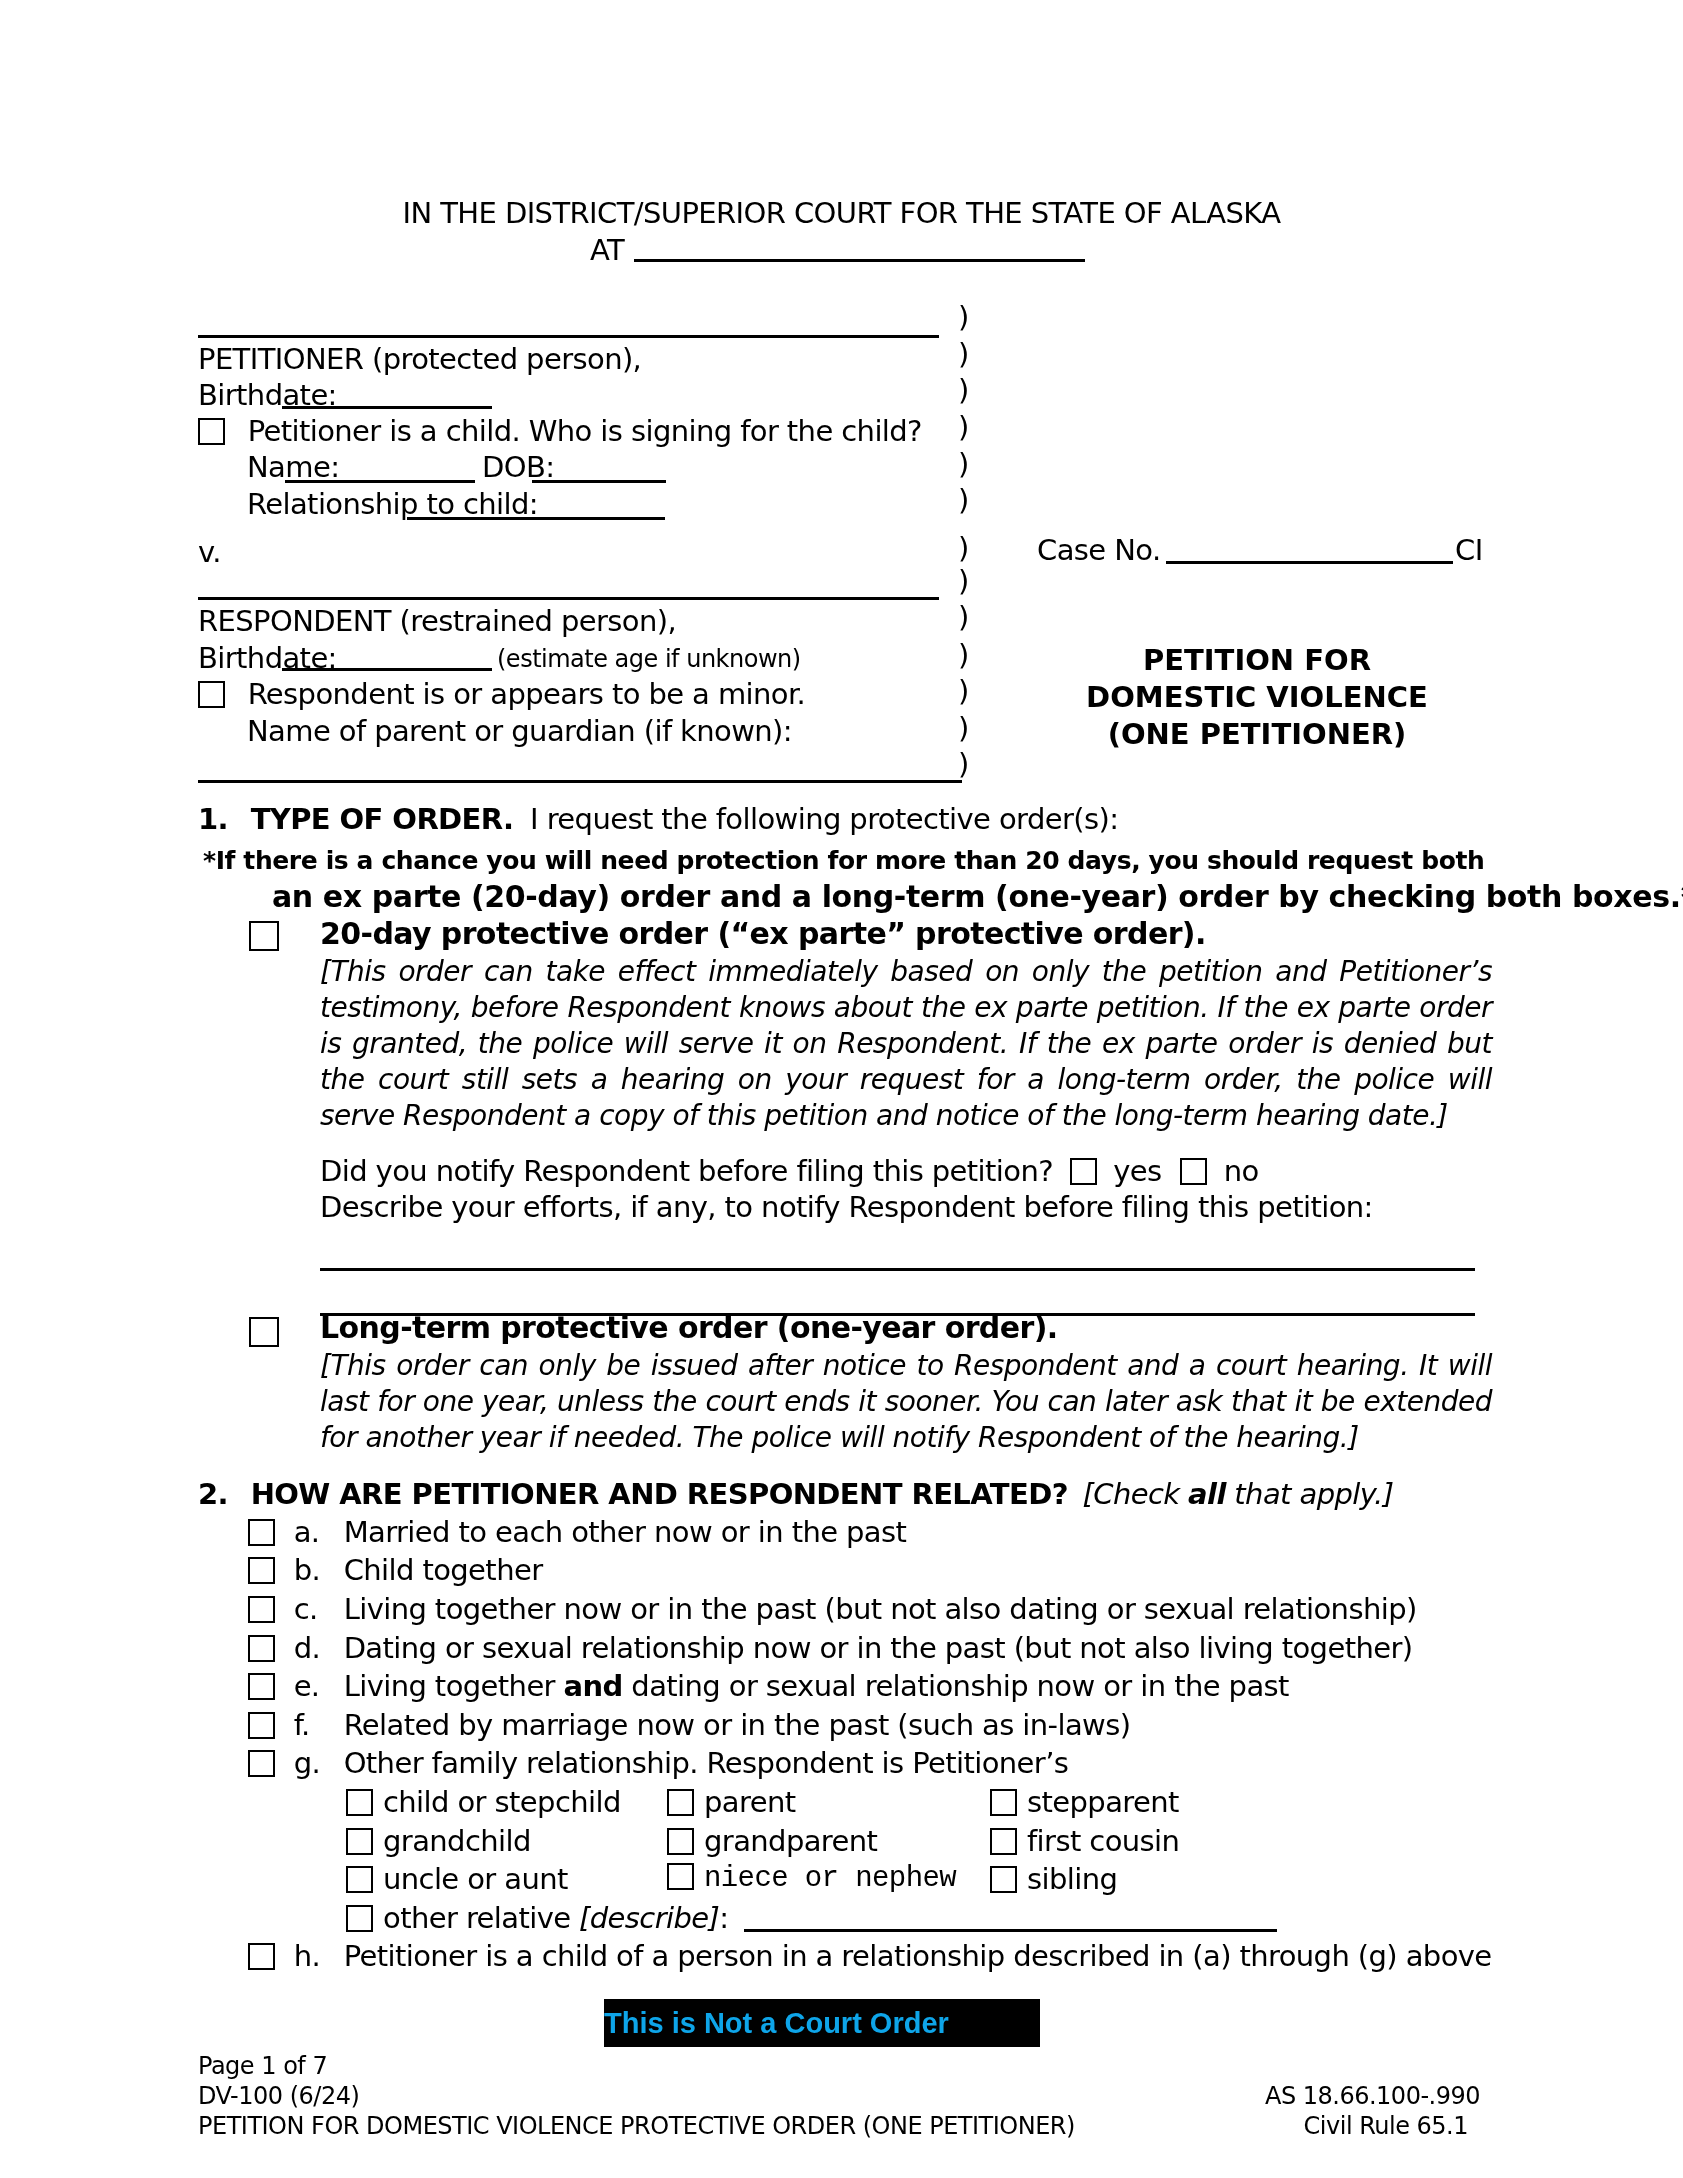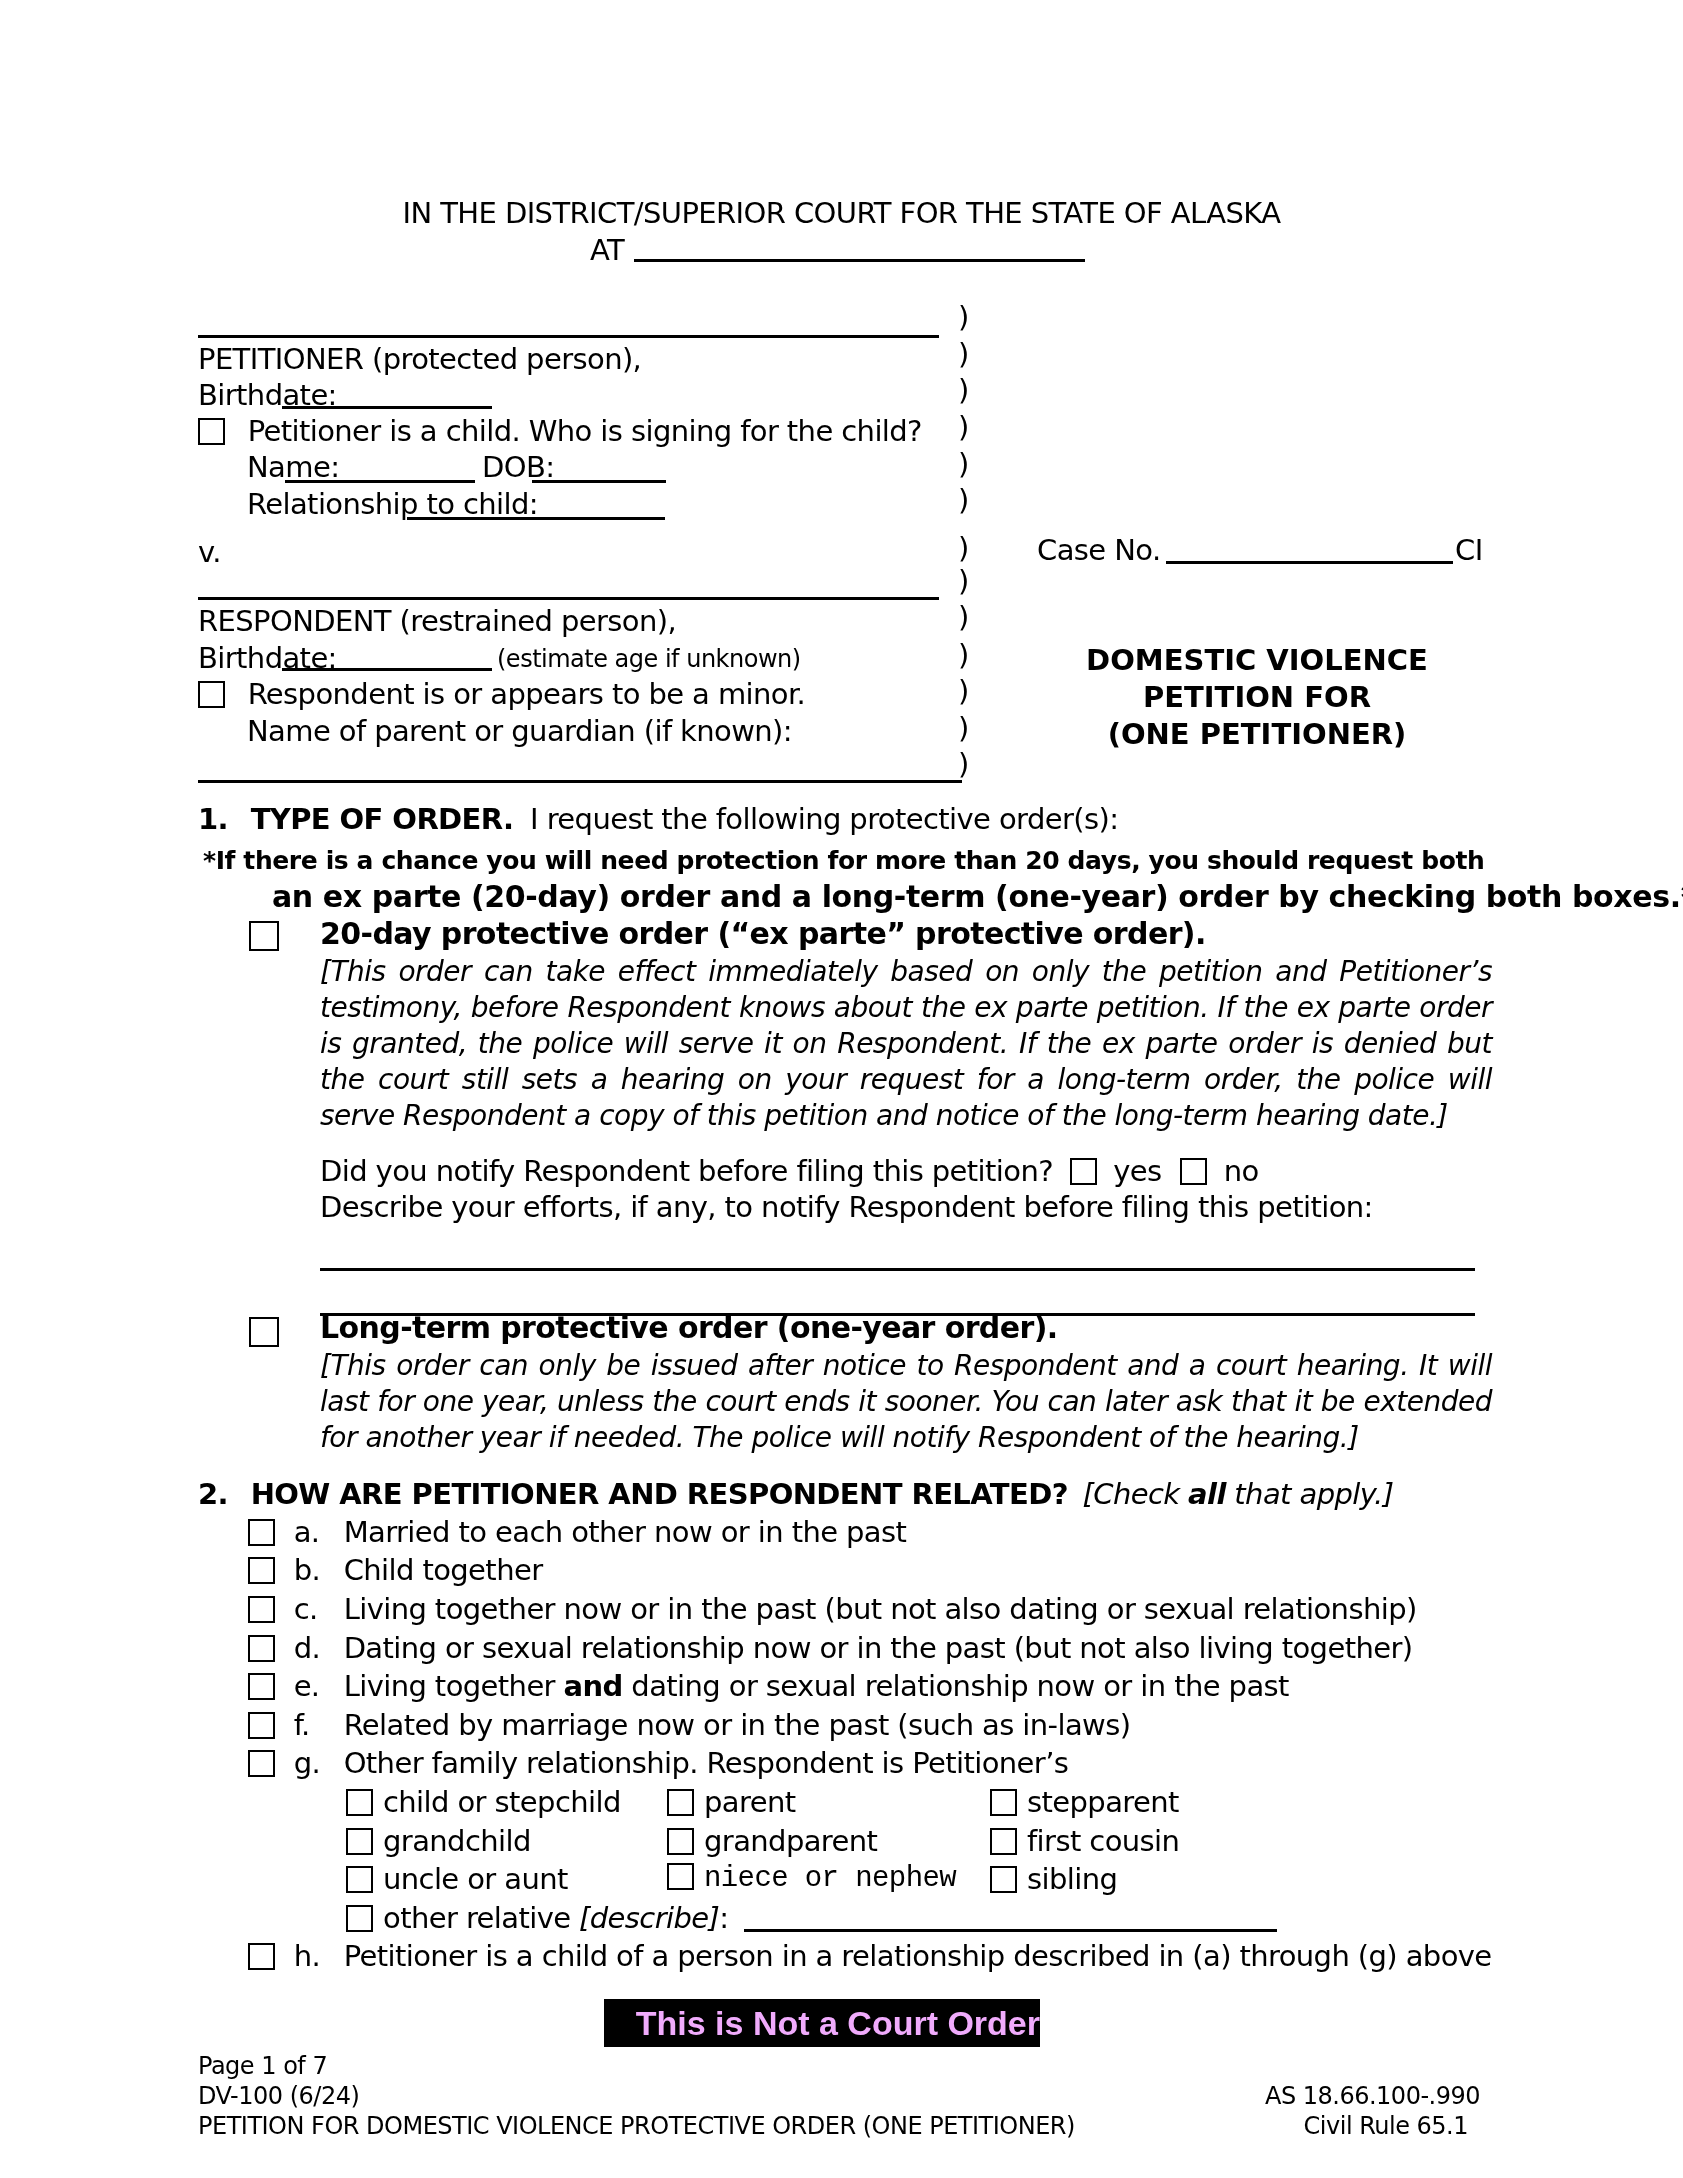--- a/index.html
+++ b/index.html
@@ -8,21 +8,21 @@
   .abs { position:absolute; white-space:nowrap; }
   .t { font-size:29px; letter-spacing:-0.6px; }
   .tsm { font-size:24px; letter-spacing:-0.5px; }
   .b { font-weight:bold; }
   .i { font-style:italic; }
   .line { position:absolute; border-bottom:3px solid #000; height:0; }
   .cb { display:inline-block; width:27px; height:27px; border:2px solid #000; box-sizing:border-box; vertical-align:-4px; background:#fff; }
   .paren { position:absolute; left:958px; font-size:29px; }
   .center { text-align:center; }
   .para { position:absolute; font-size:28px; line-height:36px; font-style:italic; letter-spacing:-0.5px; white-space:normal; text-align:justify; }
-  .banner { position:absolute; background:#000; color:#f0abfc; font-weight:bold; font-size:34px; text-align:right; font-family:"Liberation Sans", sans-serif; }
+  .banner { position:absolute; background:#000; color:#0ea5e9; font-weight:bold; font-size:29px; text-align:left; font-family:"Liberation Sans", sans-serif; }
 </style>
 </head>
 <body>
 
 <div class="abs t center" style="left:297px; width:1089px; top:196px;">IN THE DISTRICT/SUPERIOR COURT FOR THE STATE OF ALASKA</div>
 <div class="abs t" style="left:590px; top:233px;">AT</div>
 <div class="line" style="left:634px; width:451px; top:259px;"></div>
 
 <div class="line" style="left:198px; width:741px; top:335px;"></div>
 <div class="abs t" style="left:198px; top:342px;">PETITIONER (protected person),</div>
@@ -67,22 +67,22 @@
 <div class="paren" style="top:638px;">)</div>
 <div class="paren" style="top:674px;">)</div>
 <div class="paren" style="top:711px;">)</div>
 <div class="paren" style="top:747px;">)</div>
 
 <div class="abs t" style="left:1037px; top:533px;">Case No.</div>
 <div class="line" style="left:1166px; width:287px; top:561px;"></div>
 <div class="abs t" style="left:1455px; top:533px;">CI</div>
 
 <div class="abs b center" style="left:1049px; width:416px; top:642px; font-size:29px; line-height:37px;">
+  <div>PETITION FOR</div>
   <div>DOMESTIC VIOLENCE</div>
-  <div>PETITION FOR</div>
   <div>(ONE PETITIONER)</div>
 </div>
 
 <div class="abs t" style="left:198px; top:802px;">
   <span class="b">1.</span>
   <span class="b" style="margin-left:14px;">TYPE OF ORDER.</span>
   <span style="margin-left:8px;">I request the following protective order(s):</span>
 </div>
 <div class="abs b" style="left:203px; top:846px; font-size:25px; letter-spacing:-0.4px;">*If there is a chance you will need protection for more than 20 days, you should request both</div>
 <div class="abs b" style="left:272px; top:879px; font-size:30px; letter-spacing:-0.4px;">an ex parte (20-day) order and a long-term (one-year) order by checking both boxes.*</div>

